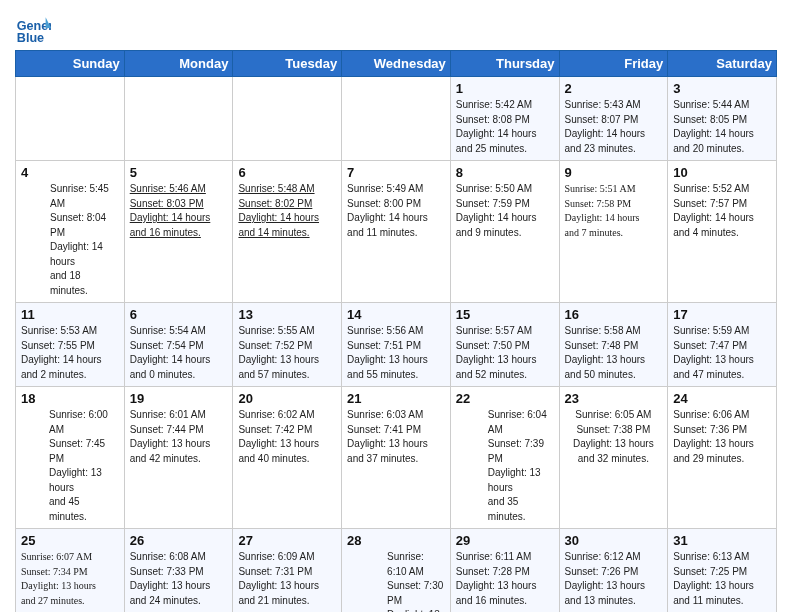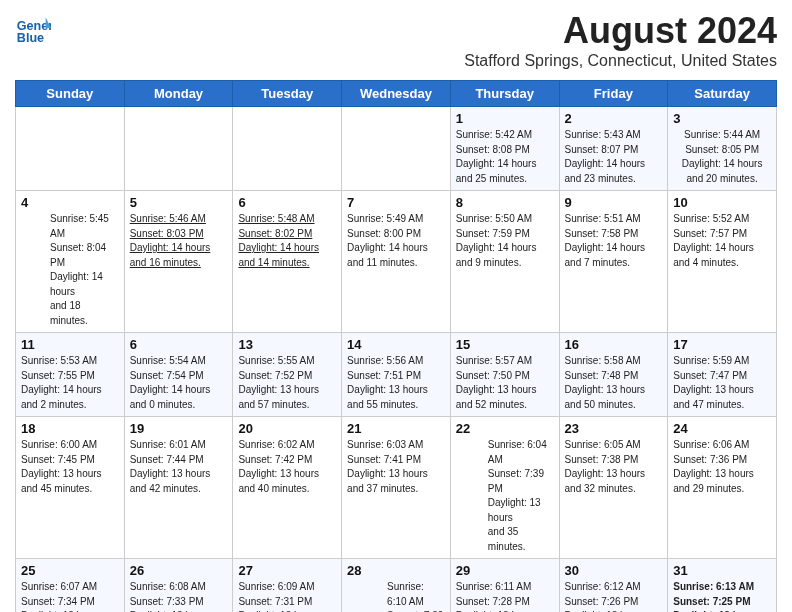--- a/index.html
+++ b/index.html
@@ -46,21 +46,21 @@
       border-collapse: collapse;
       table-layout: fixed;
     }
     thead tr th {
       background: #2a6fc9;
       color: #fff;
       font-size: 13px;
       font-weight: bold;
       padding: 5px 4px;
       border: 1px solid #1a5fa8;
-      text-align: center;
+      text-align: right;
     }
     tbody tr td {
       border: 1px solid #ccc;
       vertical-align: top;
       padding: 4px 5px;
       font-size: 11px;
       color: #222;
       height: 80px;
       background: #fff;
     }
@@ -85,24 +85,20 @@
 </head>
 <body>
 
 <div class="header-logo">
   <div class="logo">
     <svg class="logo-icon" viewBox="0 0 40 40">
       <text x="2" y="22" font-size="14" font-weight="bold" fill="#1a5fa8">General</text>
       <text x="2" y="36" font-size="14" font-weight="bold" fill="#1a5fa8">Blue</text>
       <polygon points="34,8 40,20 34,20" fill="#4a9fd4"></polygon>
     </svg>
-  </div>
-  <div>
-    <div class="month-title">August 2024</div>
-    <div class="location-title">Stafford Springs, Connecticut, United States</div>
   </div>
 </div>
 
 <table>
   <thead>
     <tr>
     <th>Sunday</th>
         <th>Monday</th>
         <th>Tuesday</th>
         <th>Wednesday</th>
@@ -126,21 +122,21 @@
         </td>
         <td>
           <div class="day-num">2</div>
           <div class="day-info" style="white-space: pre-line;">Sunrise: 5:43 AM
 Sunset: 8:07 PM
 Daylight: 14 hours
 and 23 minutes.</div>
         </td>
         <td>
           <div class="day-num">3</div>
-          <div class="day-info" style="white-space: pre-line; text-align: center;">Sunrise: 5:44 AM
+          <div class="day-info" style="white-space: pre-line;">Sunrise: 5:44 AM
 Sunset: 8:05 PM
 Daylight: 14 hours
 and 20 minutes.</div>
         </td>
       </tr>
       <tr>
         <td>
           <div class="day-num">4</div>
           <div class="day-info" style="white-space: pre-line; margin-left: 29px;">Sunrise: 5:45 AM
 Sunset: 8:04 PM
@@ -170,21 +166,21 @@
         </td>
         <td>
           <div class="day-num">8</div>
           <div class="day-info" style="white-space: pre-line;">Sunrise: 5:50 AM
 Sunset: 7:59 PM
 Daylight: 14 hours
 and 9 minutes.</div>
         </td>
         <td>
           <div class="day-num">9</div>
-          <div class="day-info" style="white-space: pre-line;">Sunrise: 5:51 AM
+          <div class="day-info" style="white-space: pre-line; font-family: Liberation Serif, serif;">Sunrise: 5:51 AM
 Sunset: 7:58 PM
 Daylight: 14 hours
 and 7 minutes.</div>
         </td>
         <td>
           <div class="day-num">10</div>
           <div class="day-info" style="white-space: pre-line;">Sunrise: 5:52 AM
 Sunset: 7:57 PM
 Daylight: 14 hours
 and 4 minutes.</div>
@@ -237,21 +233,21 @@
           <div class="day-num">17</div>
           <div class="day-info" style="white-space: pre-line;">Sunrise: 5:59 AM
 Sunset: 7:47 PM
 Daylight: 13 hours
 and 47 minutes.</div>
         </td>
       </tr>
       <tr>
         <td>
           <div class="day-num">18</div>
-          <div class="day-info" style="white-space: pre-line;">Sunrise: 6:00 AM
+          <div class="day-info" style="white-space: pre-line; margin-left: 28px;">Sunrise: 6:00 AM
 Sunset: 7:45 PM
 Daylight: 13 hours
 and 45 minutes.</div>
         </td>
         <td>
           <div class="day-num">19</div>
           <div class="day-info" style="white-space: pre-line;">Sunrise: 6:01 AM
 Sunset: 7:44 PM
 Daylight: 13 hours
 and 42 minutes.</div>
@@ -272,37 +268,37 @@
         </td>
         <td>
           <div class="day-num">22</div>
           <div class="day-info" style="white-space: pre-line; margin-left: 32px;">Sunrise: 6:04 AM
 Sunset: 7:39 PM
 Daylight: 13 hours
 and 35 minutes.</div>
         </td>
         <td>
           <div class="day-num">23</div>
-          <div class="day-info" style="white-space: pre-line;">Sunrise: 6:05 AM
+          <div class="day-info" style="white-space: pre-line; text-align: center;">Sunrise: 6:05 AM
 Sunset: 7:38 PM
 Daylight: 13 hours
 and 32 minutes.</div>
         </td>
         <td>
           <div class="day-num">24</div>
           <div class="day-info" style="white-space: pre-line;">Sunrise: 6:06 AM
 Sunset: 7:36 PM
 Daylight: 13 hours
 and 29 minutes.</div>
         </td>
       </tr>
       <tr>
         <td>
           <div class="day-num">25</div>
-          <div class="day-info" style="white-space: pre-line;">Sunrise: 6:07 AM
+          <div class="day-info" style="white-space: pre-line; font-family: Liberation Serif, serif;">Sunrise: 6:07 AM
 Sunset: 7:34 PM
 Daylight: 13 hours
 and 27 minutes.</div>
         </td>
         <td>
           <div class="day-num">26</div>
           <div class="day-info" style="white-space: pre-line;">Sunrise: 6:08 AM
 Sunset: 7:33 PM
 Daylight: 13 hours
 and 24 minutes.</div>
@@ -330,20 +326,20 @@
         </td>
         <td>
           <div class="day-num">30</div>
           <div class="day-info" style="white-space: pre-line;">Sunrise: 6:12 AM
 Sunset: 7:26 PM
 Daylight: 13 hours
 and 13 minutes.</div>
         </td>
         <td>
           <div class="day-num">31</div>
-          <div class="day-info" style="white-space: pre-line; font-weight: bold;">Sunrise: 6:13 AM
+          <div class="day-info" style="white-space: pre-line;">Sunrise: 6:13 AM
 Sunset: 7:25 PM
 Daylight: 13 hours
 and 11 minutes.</div>
         </td>
       </tr>
     </tbody>
 </table>
 
 </body></html>

